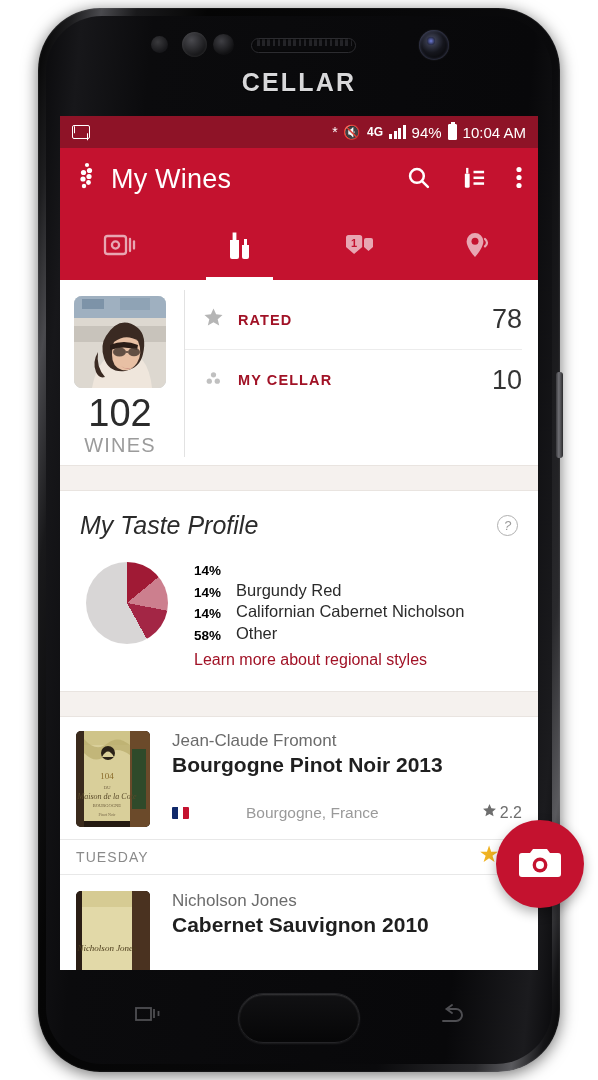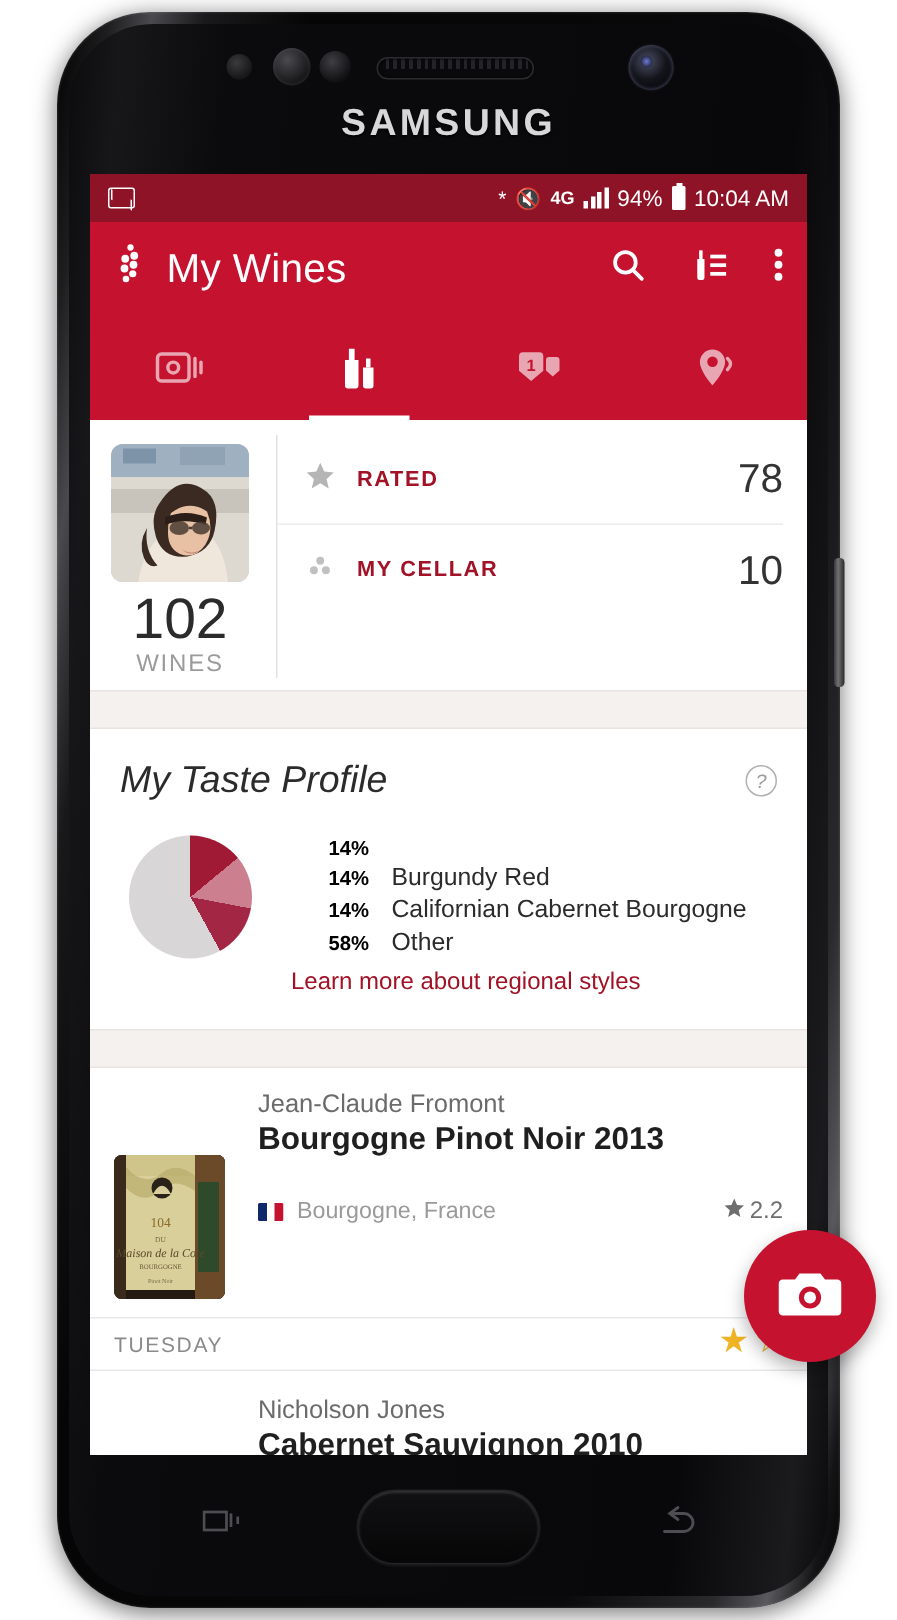--- a/index.html
+++ b/index.html
@@ -120,21 +120,21 @@
   }
 
   
   #stats-section{ display:flex; background:#fff; padding:10px 0 8px; }
   #profile-col{ width:120px; display:flex; flex-direction:column; align-items:center; padding-top:6px; }
   #avatar{
     width:92px; height:92px; border-radius:8px; overflow:hidden; position:relative;
     background:linear-gradient(#b9c3cc,#d9d4cd);
   }
   #wine-count{ font-size:38px; color:#2b2b2b; line-height:1.05; margin-top:6px; font-weight:300; }
-  #wine-count-label{ font-size:16px; color:#9b9b9b; letter-spacing:1.2px; }
+  #wine-count-label{ font-size:20px; color:#9b9b9b; letter-spacing:1.2px; }
   #stats-col{ flex:1; border-left:1px solid #e2e2e2; margin-left:4px; padding-right:16px; }
   .stat-row{
     display:flex; align-items:center; height:60px;
     border-bottom:1px solid #ececec; padding-left:18px;justify-content:space-between;
   }
   .stat-row:last-child{ border-bottom:none; }
   .stat-label{ color:#a11226; font-size:14.5px; letter-spacing:1.1px; margin-left:14px; font-weight:bold; }
   .stat-value{ margin-left:auto; font-size:27px; color:#333; font-weight:300; }
 
   .spacer{ height:26px; background:#f5f1ee; border-top:1px solid #e9e4e0; border-bottom:1px solid #e9e4e0; }
@@ -144,35 +144,35 @@
   #taste-head{ display:flex; align-items:center;font-style:italic; }
   #taste-title{ font-size:25px; color:#2b2b2b; font-weight:400; }
   #help-icon{
     margin-left:auto; width:21px; height:21px; border-radius:50%;
     border:1.6px solid #b0b0b0; color:#9a9a9a; font-size:13px;
     display:flex; align-items:center; justify-content:center;
   }
   #taste-body{ display:flex; align-items:flex-start; margin-top:22px; }
   #pie{ width:82px; height:82px; border-radius:50%; flex:none; margin-left:6px; }
   #legend{ margin-left:26px; }
-  .legend-row{ display:flex; align-items:center; line-height:1.32;margin-left:25px; }
+  .legend-row{ display:flex; align-items:flex-end; line-height:1.32; }
   .legend-pct{ width:42px; font-size:13.5px; font-weight:bold; }
   .legend-name{ font-size:16.5px; color:#2b2b2b; }
   #learn-more{ margin-top:6px; margin-left:114px; font-size:16px; color:#a11226; }
 
   
   .wine-row{ display:flex; padding:14px 16px 12px; background:#fff; position:relative; }
   .wine-thumb{
     width:74px; height:96px; border-radius:5px; flex:none; overflow:hidden;
-    background:#2a1d14; position:relative;margin-top:44px;
+    background:#2a1d14; position:relative;
   }
   .wine-info{ margin-left:22px; flex:1; min-width:0; }
   .wine-producer{ font-size:17px; color:#6b6b6b; }
   .wine-name{ font-size:21px; color:#1f1f1f; font-weight:bold; margin-top:2px; }
-  .wine-meta{ display:flex; align-items:center; margin-top:26px; }
+  .wine-meta{ display:flex; align-items:center; margin-top:26px;gap:48px; }
   .flag{ width:17px; height:12px; display:flex; border-radius:1px; overflow:hidden; flex:none; }
   .flag i{ flex:1; }
   .wine-region{ font-size:15.5px; color:#9a9a9a; margin-left:9px; }
   .wine-rating{ margin-left:auto; font-size:16px; color:#6e6e6e; display:flex; align-items:center; gap:3px; }
   #day-header{
     background:#fff; border-top:1px solid #e8e8e8; border-bottom:1px solid #e8e8e8;
     padding:9px 16px; font-size:14px; color:#8a8a8a; letter-spacing:1.1px;
   }
   #stars-row{
     position:absolute; right:14px; top:-34px; display:flex; gap:4px; font-size:23px; color:#f0b323;
@@ -204,21 +204,21 @@
 
 <div id="phone-frame"></div>
 <div id="phone-inner"></div>
 <div id="side-button"></div>
 
 <div class="hw-sensor" id="sensor-proximity"></div>
 <div class="hw-sensor" id="sensor-light"></div>
 <div class="hw-sensor" id="sensor-iris"></div>
 <div id="earpiece"></div>
 <div id="front-camera"></div>
-<div id="samsung-logo">SAMSUNG</div>
+<div id="samsung-logo">CELLAR</div>
 
 <div id="screen">
 
   <div id="status-bar">
     <span class="gmail-icon"></span>
     <div id="status-icons">
       <span class="st-glyph">*</span>
       <span class="st-glyph">🔇</span>
       <span class="st-glyph" style="font-size:12px;font-weight:bold;">4G</span>
       <span class="signal-bars">
@@ -370,21 +370,21 @@
       <div id="legend">
         <div class="legend-row">
           <span class="legend-pct">14%</span>
         </div>
         <div class="legend-row">
           <span class="legend-pct">14%</span>
           <span class="legend-name">Burgundy Red</span>
         </div>
         <div class="legend-row">
           <span class="legend-pct">14%</span>
-          <span class="legend-name">Californian Cabernet Bourgogne</span>
+          <span class="legend-name">Californian Cabernet Nicholson</span>
         </div>
         <div class="legend-row">
           <span class="legend-pct">58%</span>
           <span class="legend-name">Other</span>
         </div>
       </div>
     </div>
 
     <div id="learn-more">Learn more about regional styles</div>
   </div>

